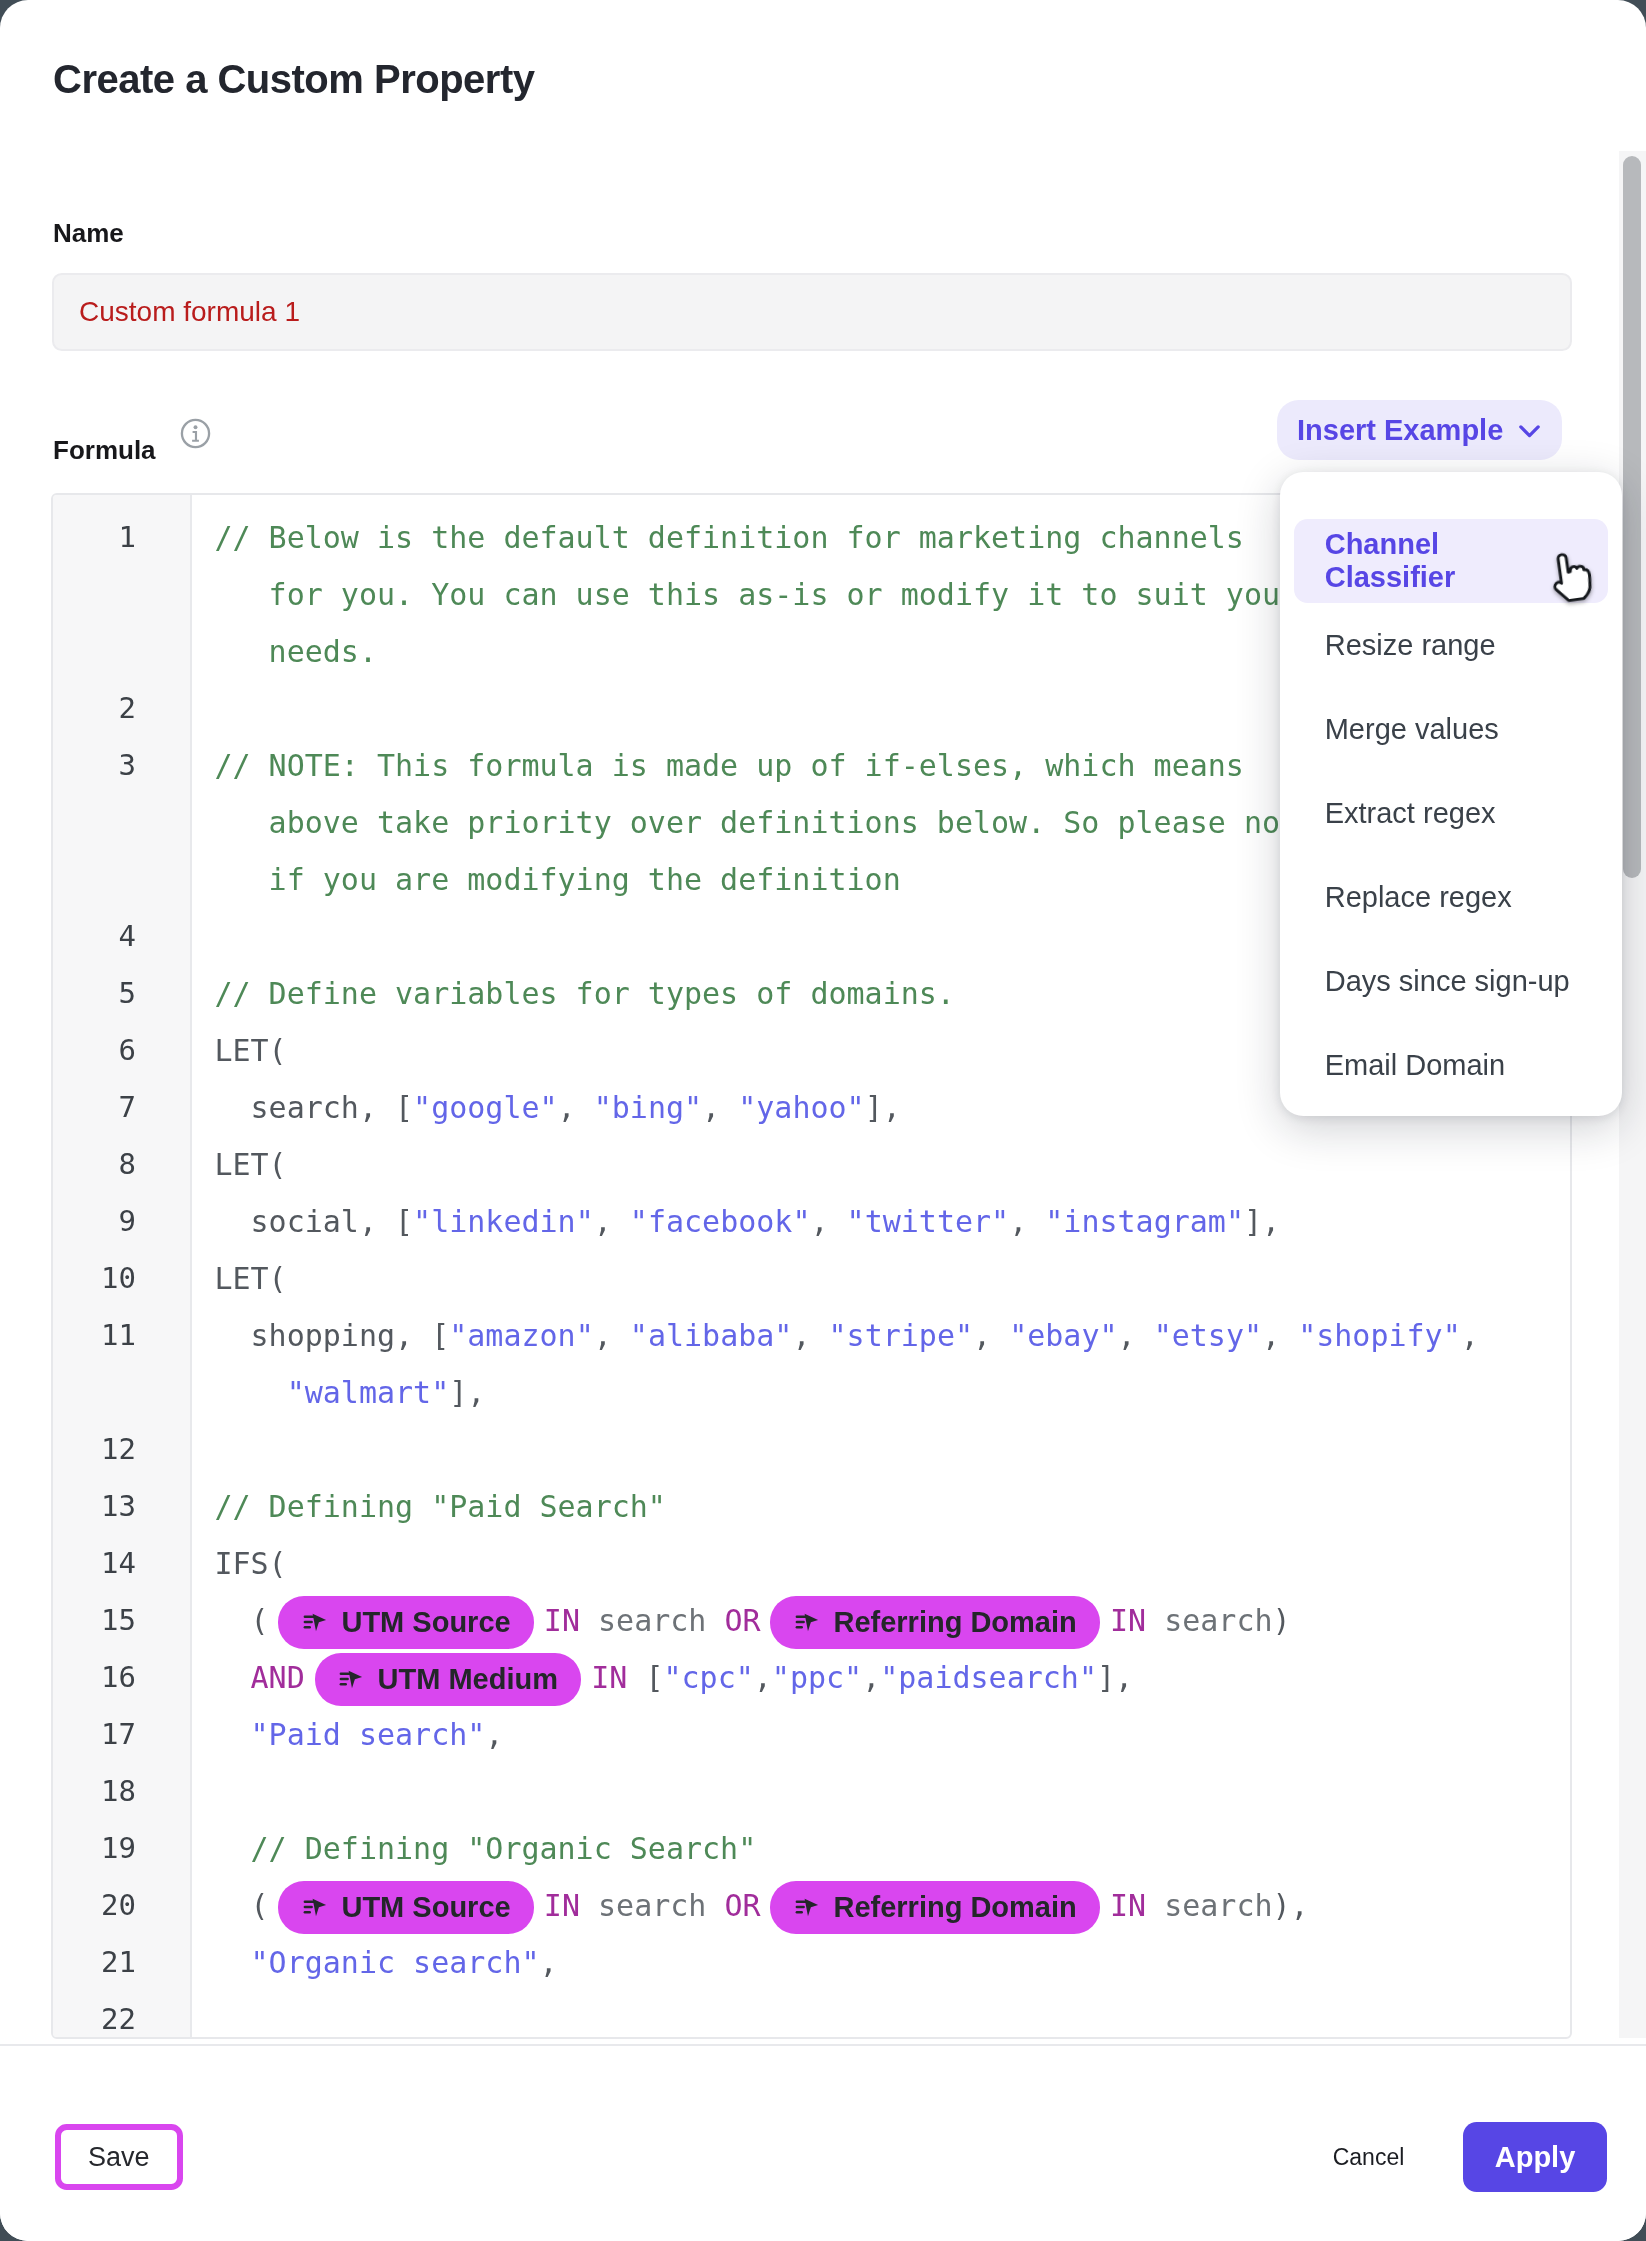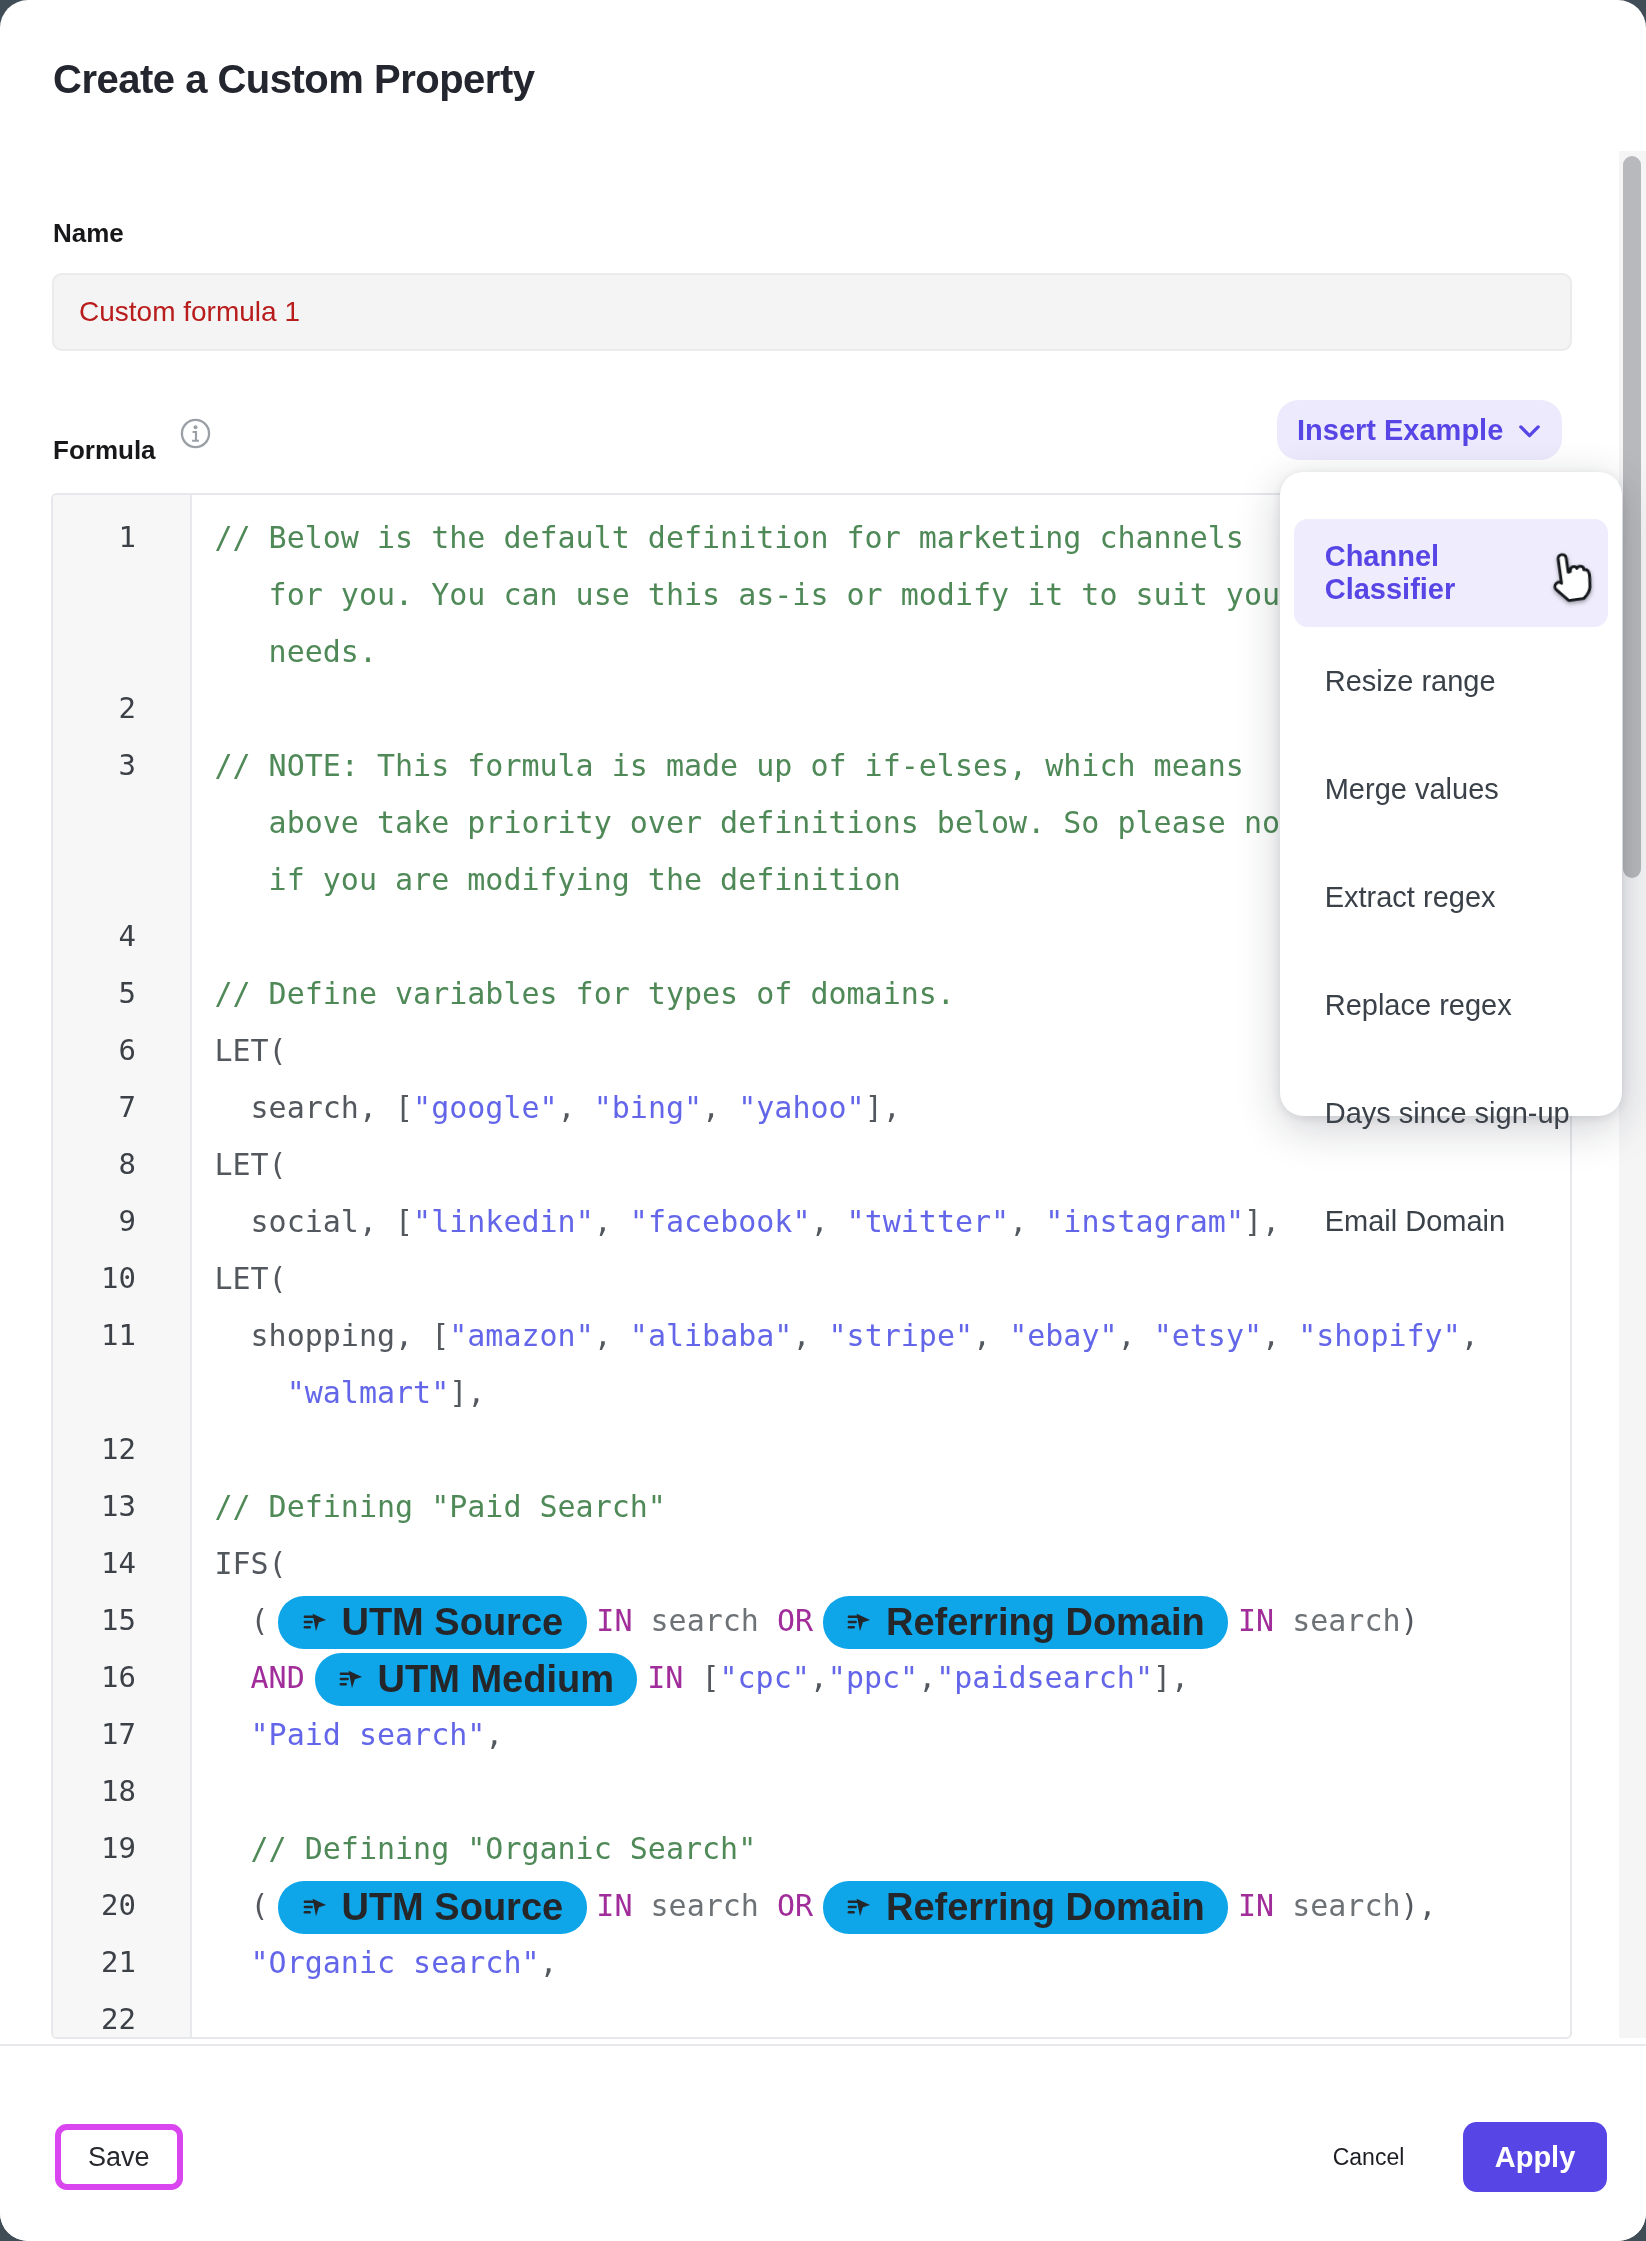--- a/index.html
+++ b/index.html
@@ -60,34 +60,34 @@
     flex:1;white-space:pre;font-family:"DejaVu Sans Mono",monospace;
     font-size:30px;line-height:57px;padding-left:24.4px;overflow:hidden;
   }
   .cm{color:#4e8957;}
   .cd{color:#53585e;}
   .st{color:#6366e8;}
   .kw{color:#a12d9b;}
   .vr{color:#6d7277;}
   .chip{
     display:inline-flex;align-items:center;height:53px;margin:0 9.8px;
-    padding:0 23.4px;border-radius:26px;background:#0ea5e9;vertical-align:middle;
-    font-family:"Liberation Sans",sans-serif;font-size:38px;font-weight:600;color:#24262a;
+    padding:0 23.4px;border-radius:26px;background:#d946ef;vertical-align:middle;
+    font-family:"Liberation Sans",sans-serif;font-size:29px;font-weight:600;color:#24262a;
     gap:12.7px;
   }
   .chip svg{flex:0 0 auto;}
   
   .dropdown{
     position:absolute;left:1280px;top:472px;width:342px;height:644px;
     background:#ffffff;border-radius:23.4px;box-sizing:border-box;
     padding:47px 13.7px 0 13.7px;
     box-shadow:0 11.7px 45px rgba(20,24,40,.20), 0 2px 9.8px rgba(20,24,40,.10);
   }
   .dd-item{
-    height:108px;display:flex;align-items:center;padding:0 31px;
+    height:84px;display:flex;align-items:center;padding:0 31px;
     font-size:29px;font-weight:500;color:#3a4149;border-radius:13.7px;cursor:pointer;
   }
   .dd-item.active{background:#efecfd;color:#5746e5;font-weight:600;}
   .cursor-hand{position:absolute;left:1539px;top:544px;pointer-events:none;
     filter:drop-shadow(0 2px 2px rgba(0,0,0,.35));transform:rotate(-8deg);}
   
   .scroll-track{
     position:absolute;left:1619px;top:151px;width:27px;height:1887px;
     background:#f5f5f6;
   }

